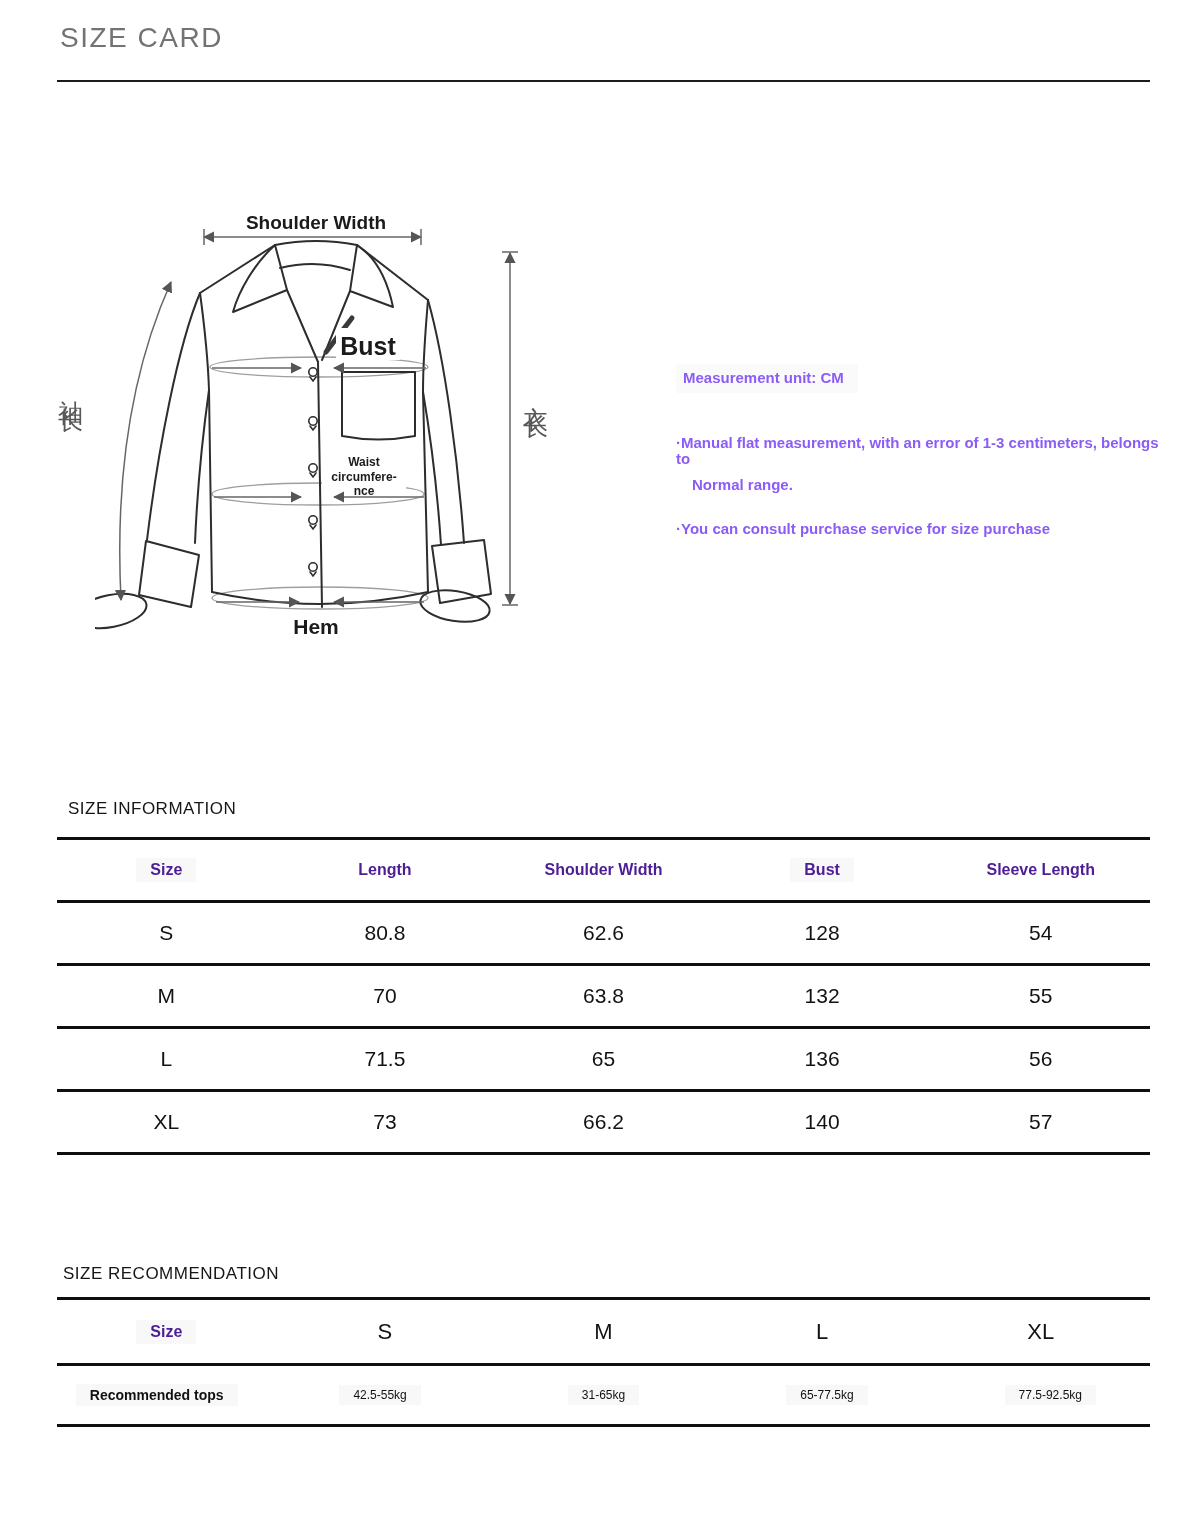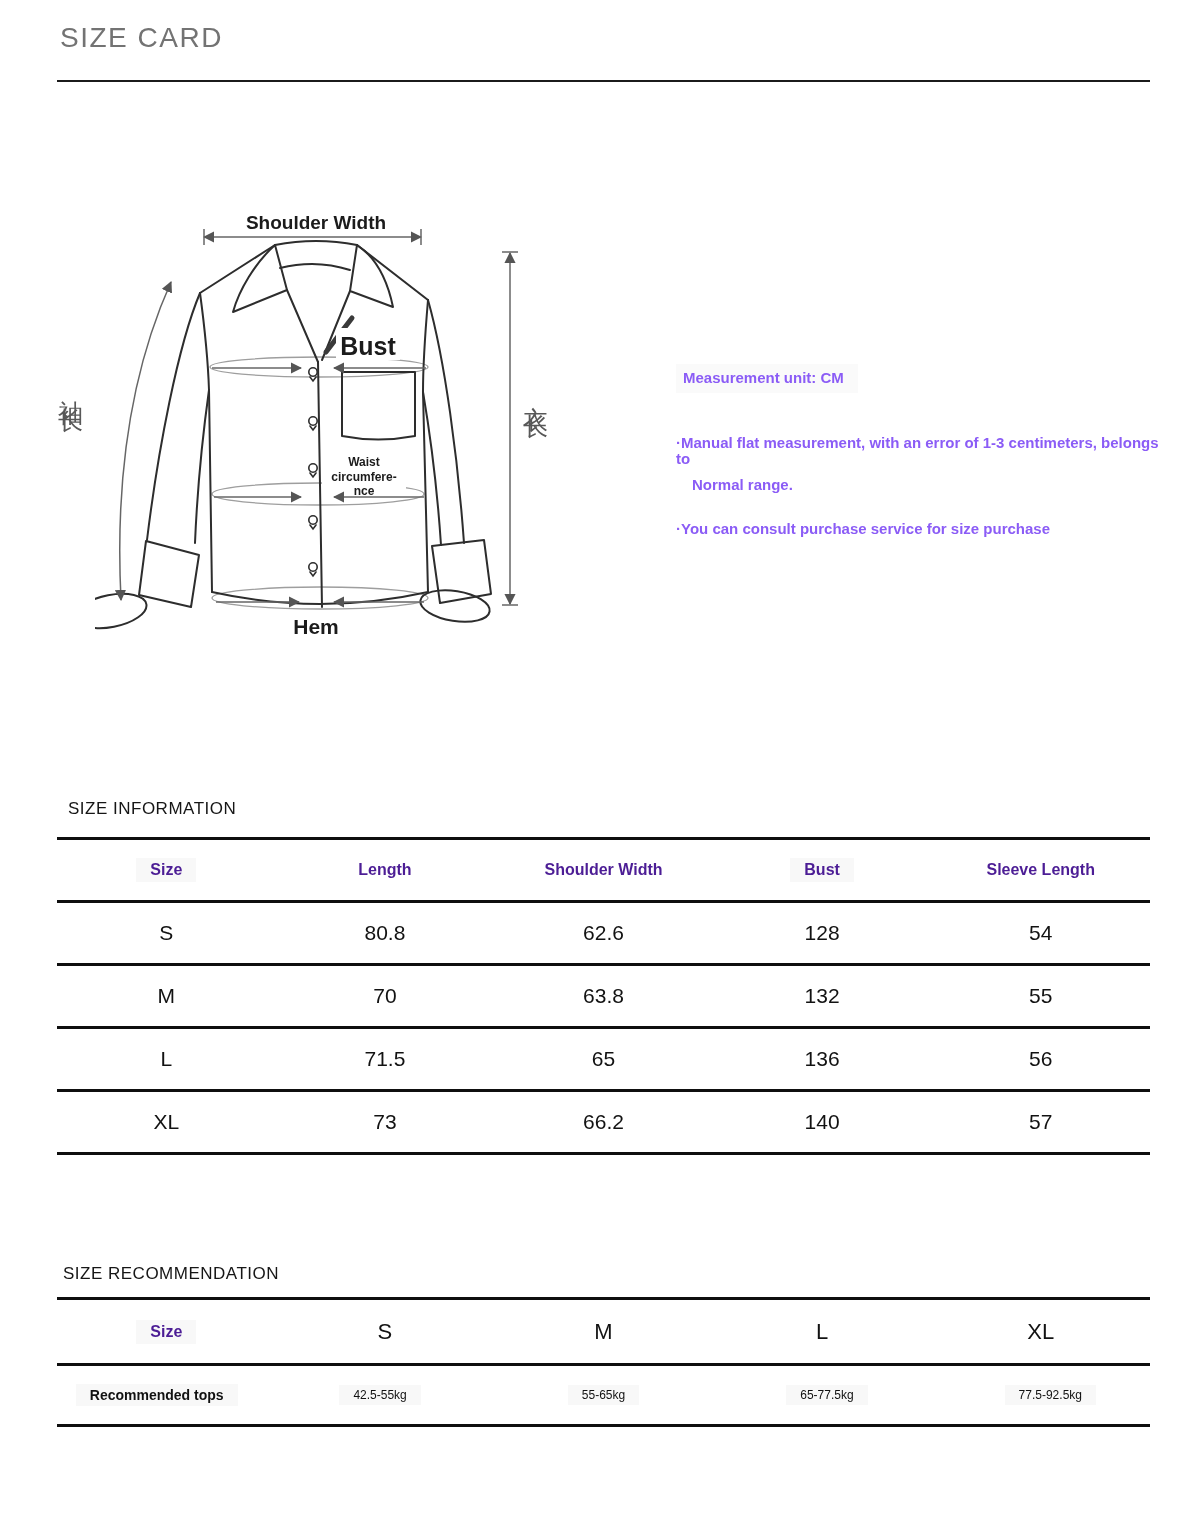--- a/index.html
+++ b/index.html
@@ -211,17 +211,17 @@
   <div class="trow r1">
     <div class="th patch">Size</div>
     <div class="td size-cell">S</div>
     <div class="td size-cell">M</div>
     <div class="td size-cell">L</div>
     <div class="td size-cell">XL</div>
   </div>
   <div class="trow r2 last">
     <div class="row-label patch">Recommended tops</div>
     <div class="weight patch">42.5-55kg</div>
-    <div class="weight patch">55-65kg</div>
+    <div class="weight patch">31-65kg</div>
     <div class="weight patch">65-77.5kg</div>
     <div class="weight patch">77.5-92.5kg</div>
   </div>
 </div>
 
 </body></html>

